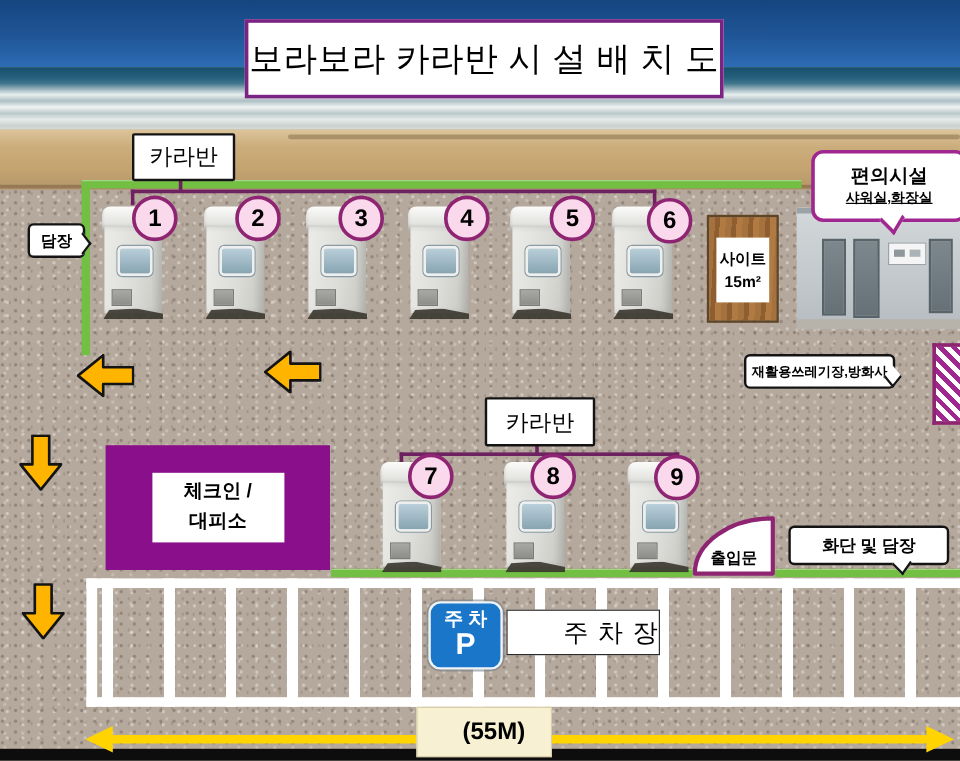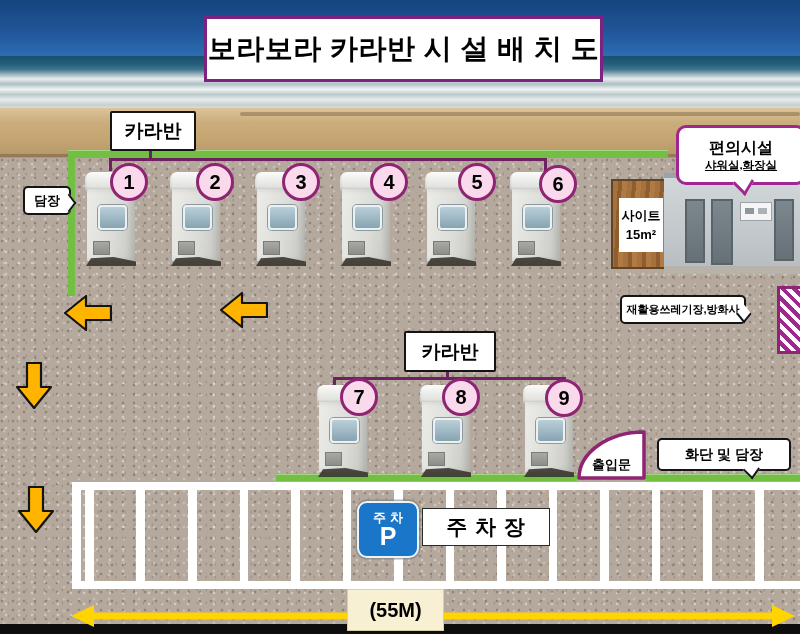--- a/index.html
+++ b/index.html
@@ -27,21 +27,21 @@
     background-image:
       radial-gradient(circle at 2px 2px, rgba(60,50,44,.30) 1px, transparent 1.7px),
       radial-gradient(circle at 6px 6px, rgba(255,255,255,.38) 1px, transparent 1.7px),
       radial-gradient(circle at 9px 3px, rgba(95,78,60,.26) 1px, transparent 1.9px),
       radial-gradient(circle at 4px 9px, rgba(255,250,240,.25) 1px, transparent 1.8px);
     background-size:11px 9px,13px 11px,9px 13px,15px 12px;}
   .bottom-bar{left:0;top:624px;width:800px;height:10px;background:#0d0d0d;}
 
   
   .white-box{background:#fff;display:flex;align-items:center;justify-content:center;
-    font-weight:bold;text-align:center;}
+    font-weight:normal;text-align:center;}
   .title-box{left:204px;top:16px;width:393px;height:60px;border:3px solid var(--title-border,#7b2382);
     font-size:28px;letter-spacing:.5px;}
   .kv-label{border:2.5px solid #141414;font-size:19px;border-radius:2px;}
   .kv-label-1{left:110px;top:111px;width:82px;height:36px;}
   .kv-label-2{left:404px;top:331px;width:88px;height:37px;}
 
   
   .bubble{background:#fff;font-weight:bold;display:flex;align-items:center;justify-content:center;
     text-align:center;border-radius:5px;}
   .tail{position:absolute;background:#fff;}
@@ -83,21 +83,21 @@
     box-shadow:inset -4px 0 6px rgba(0,0,0,.12);}
   .cv-win{position:absolute;left:14px;top:33px;width:25px;height:21px;
     background:linear-gradient(180deg,#b9cfd9,#87a4b2);border:2px solid #eef0ef;
     border-radius:4px;box-shadow:0 0 0 1px #8a9aa2;}
   .cv-grill{position:absolute;left:9px;bottom:11px;width:15px;height:12px;
     background:linear-gradient(#a8a8a4,#8d8d89);border:1px solid #7b7b77;}
   .cv-wheel{position:absolute;bottom:0;height:9px;left:2px;right:2px;background:#38362f;
     clip-path:polygon(0 100%,10% 15%,55% 0,100% 50%,100% 100%);opacity:.9;}
 
   
-  .site-sign{left:611px;top:179px;width:60px;height:90px;box-sizing:border-box;
+  .site-sign{left:589px;top:179px;width:60px;height:90px;box-sizing:border-box;
     border:2px solid #5f4526;
     background:repeating-linear-gradient(93deg,#a5713c 0 5px,#8f5e30 5px 9px,#b07a42 9px 14px);}
   .site-inner{position:absolute;left:6px;right:6px;top:17px;bottom:15px;background:#fff;
     display:flex;flex-direction:column;align-items:center;justify-content:center;
     font-weight:bold;font-size:13px;line-height:1.5;}
   .building{left:664px;top:173px;width:136px;height:101px;
     background:linear-gradient(180deg,#d3d8da 0%,#c2c8cb 60%,#b5bbbe 100%);
     box-shadow:inset 0 5px 0 #9aa3a8, inset 0 -8px 0 #b7b3aa;}
   .bld-door{position:absolute;top:26px;width:20px;height:64px;
     background:linear-gradient(180deg,#7d888e,#667177);border:2px solid #59646a;box-sizing:border-box;}
@@ -126,30 +126,30 @@
   .park-left{left:72px;top:482px;width:9px;height:107px;}
   .park-top{left:72px;top:482px;width:728px;height:8px;}
   .park-bottom{left:72px;top:581px;width:728px;height:8px;}
   .park-stripes{left:72px;top:482px;width:728px;height:107px;z-index:2;
     background:repeating-linear-gradient(90deg,transparent 0 13px,#fff 13px 22px,transparent 22px 51.5px);}
   .p-sign{left:357px;top:501px;width:62px;height:57px;box-sizing:border-box;z-index:6;
     background:var(--parking-blue,#1976c8);border:2.5px solid #eef3f8;border-radius:10px;
     box-shadow:0 0 0 1.5px rgba(110,120,130,.55);
     display:flex;flex-direction:column;align-items:center;justify-content:center;
     color:#fff;font-weight:bold;line-height:1.0;}
-  .p-sign .l1{font-size:13px;letter-spacing:4px;padding-left:4px;}
+  .p-sign .l1{font-size:16px;letter-spacing:4px;padding-left:4px;}
   .p-sign .l2{font-size:25px;}
   .lot-label{left:422px;top:508px;width:126px;height:36px;border:1.5px solid #2a2a2a;
-    font-size:21px;z-index:6;letter-spacing:1px;}
+    font-size:21px;z-index:6;letter-spacing:1px;justify-content:flex-end;}
 
   
   .dim-arrow{left:70px;top:604px;z-index:3;}
   .dim-label{left:347px;top:589px;width:95px;height:40px;background:#f8f0d2;
     border:1px solid #d9d0a8;display:flex;align-items:center;justify-content:center;
-    font-size:20px;font-weight:bold;z-index:4;}
+    font-size:20px;font-weight:bold;z-index:4;padding-left:16px;}
 </style>
 </head>
 <body>
 
 <div class="stage">
 
   <div class="abs sky"></div>
   <div class="abs ocean"></div>
   <div class="abs beach"></div>
   <div class="abs ground"></div>
@@ -271,20 +271,26 @@
   <svg class="abs dir-arrow" style="left:220px;top:292px;" width="48" height="36" viewBox="0 0 48 36">
     <polygon points="1,18 22,1 22,11 47,11 47,25 22,25 22,35" fill="var(--arrow-orange,#ffb400)" stroke="#141414" stroke-width="2.2" stroke-linejoin="round"></polygon>
   </svg>
   <svg class="abs dir-arrow" style="left:16px;top:362px;" width="36" height="47" viewBox="0 0 36 47">
     <polygon points="18,46 1,25 11,25 11,1 25,1 25,25 35,25" fill="var(--arrow-orange,#ffb400)" stroke="#141414" stroke-width="2.2" stroke-linejoin="round"></polygon>
   </svg>
   <svg class="abs dir-arrow" style="left:18px;top:486px;" width="36" height="47" viewBox="0 0 36 47">
     <polygon points="18,46 1,25 11,25 11,1 25,1 25,25 35,25" fill="var(--arrow-orange,#ffb400)" stroke="#141414" stroke-width="2.2" stroke-linejoin="round"></polygon>
   </svg>
 
+  <div class="abs checkin">
+    <div class="checkin-inner">
+      <span>체크인 /</span>
+      <span>대피소</span>
+    </div>
+  </div>
 
   <div class="abs bracket" style="left:446px;top:368px;width:3px;height:11px;"></div>
   <div class="abs bracket" style="left:333px;top:377px;width:233px;height:3px;"></div>
   <div class="abs bracket" style="left:333px;top:377px;width:3px;height:12px;"></div>
   <div class="abs bracket" style="left:563px;top:377px;width:3px;height:12px;"></div>
 
   <div class="abs white-box kv-label kv-label-2">
     <span>카라반</span>
   </div>
 

